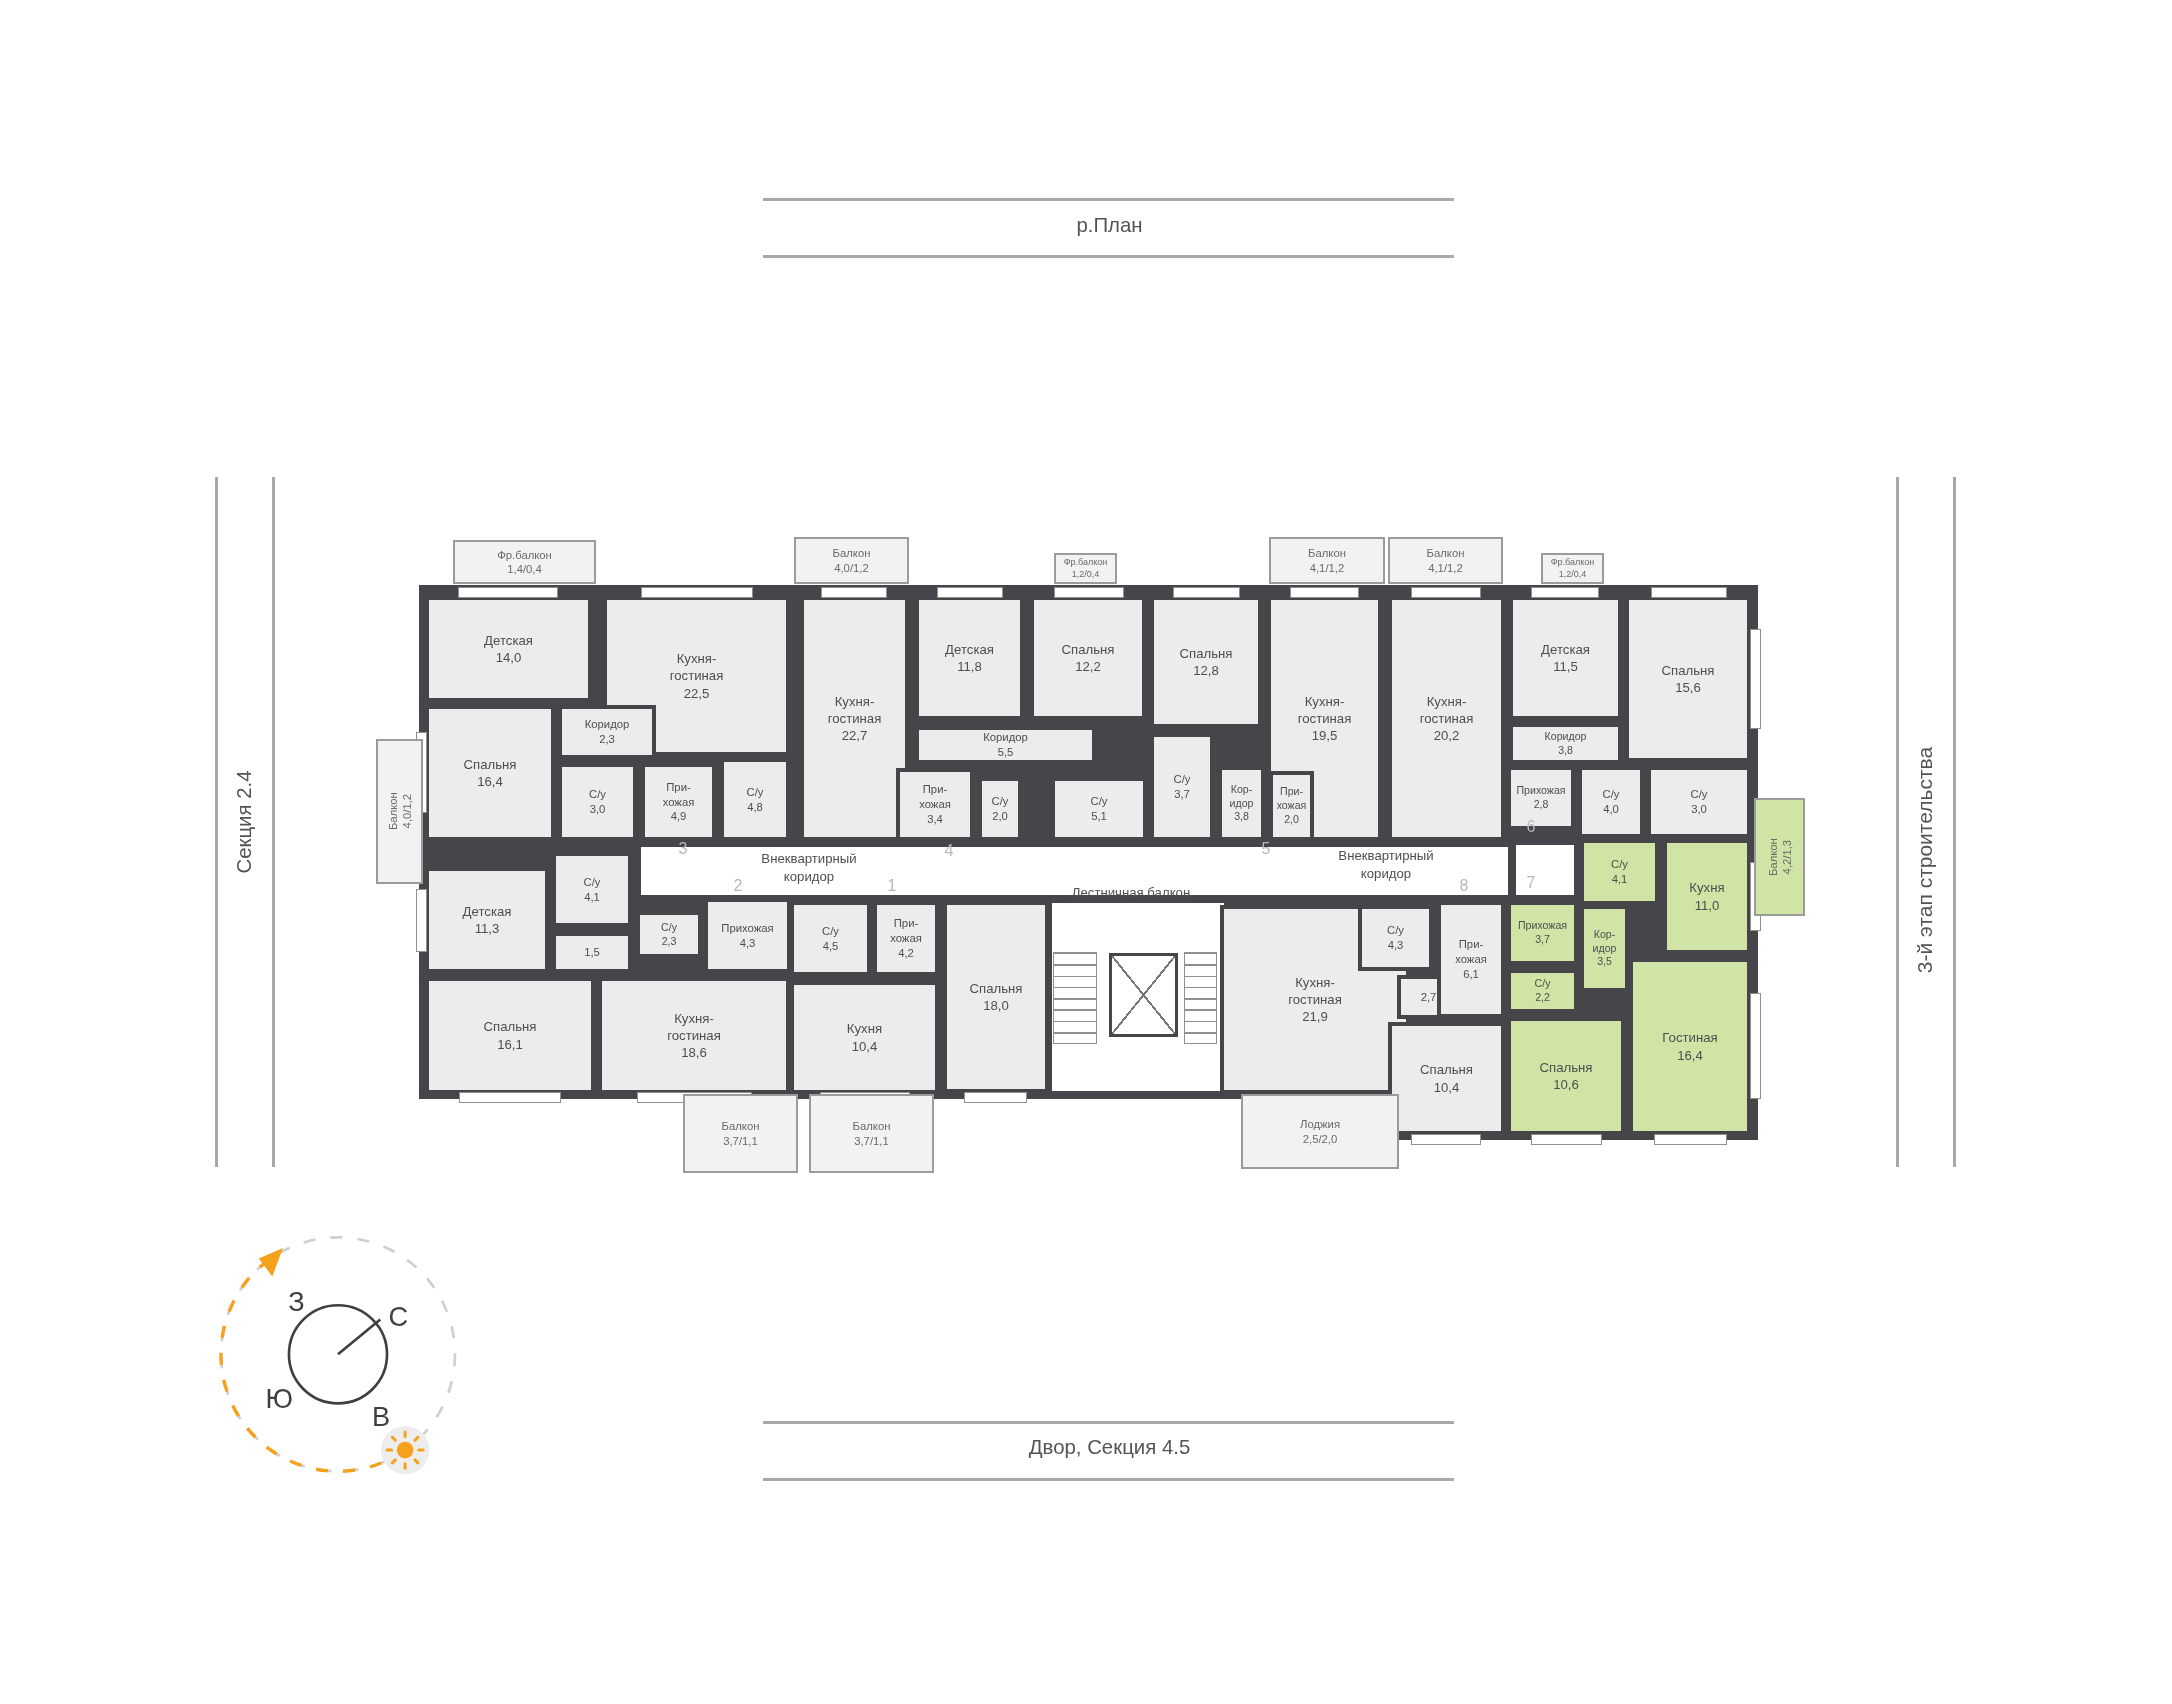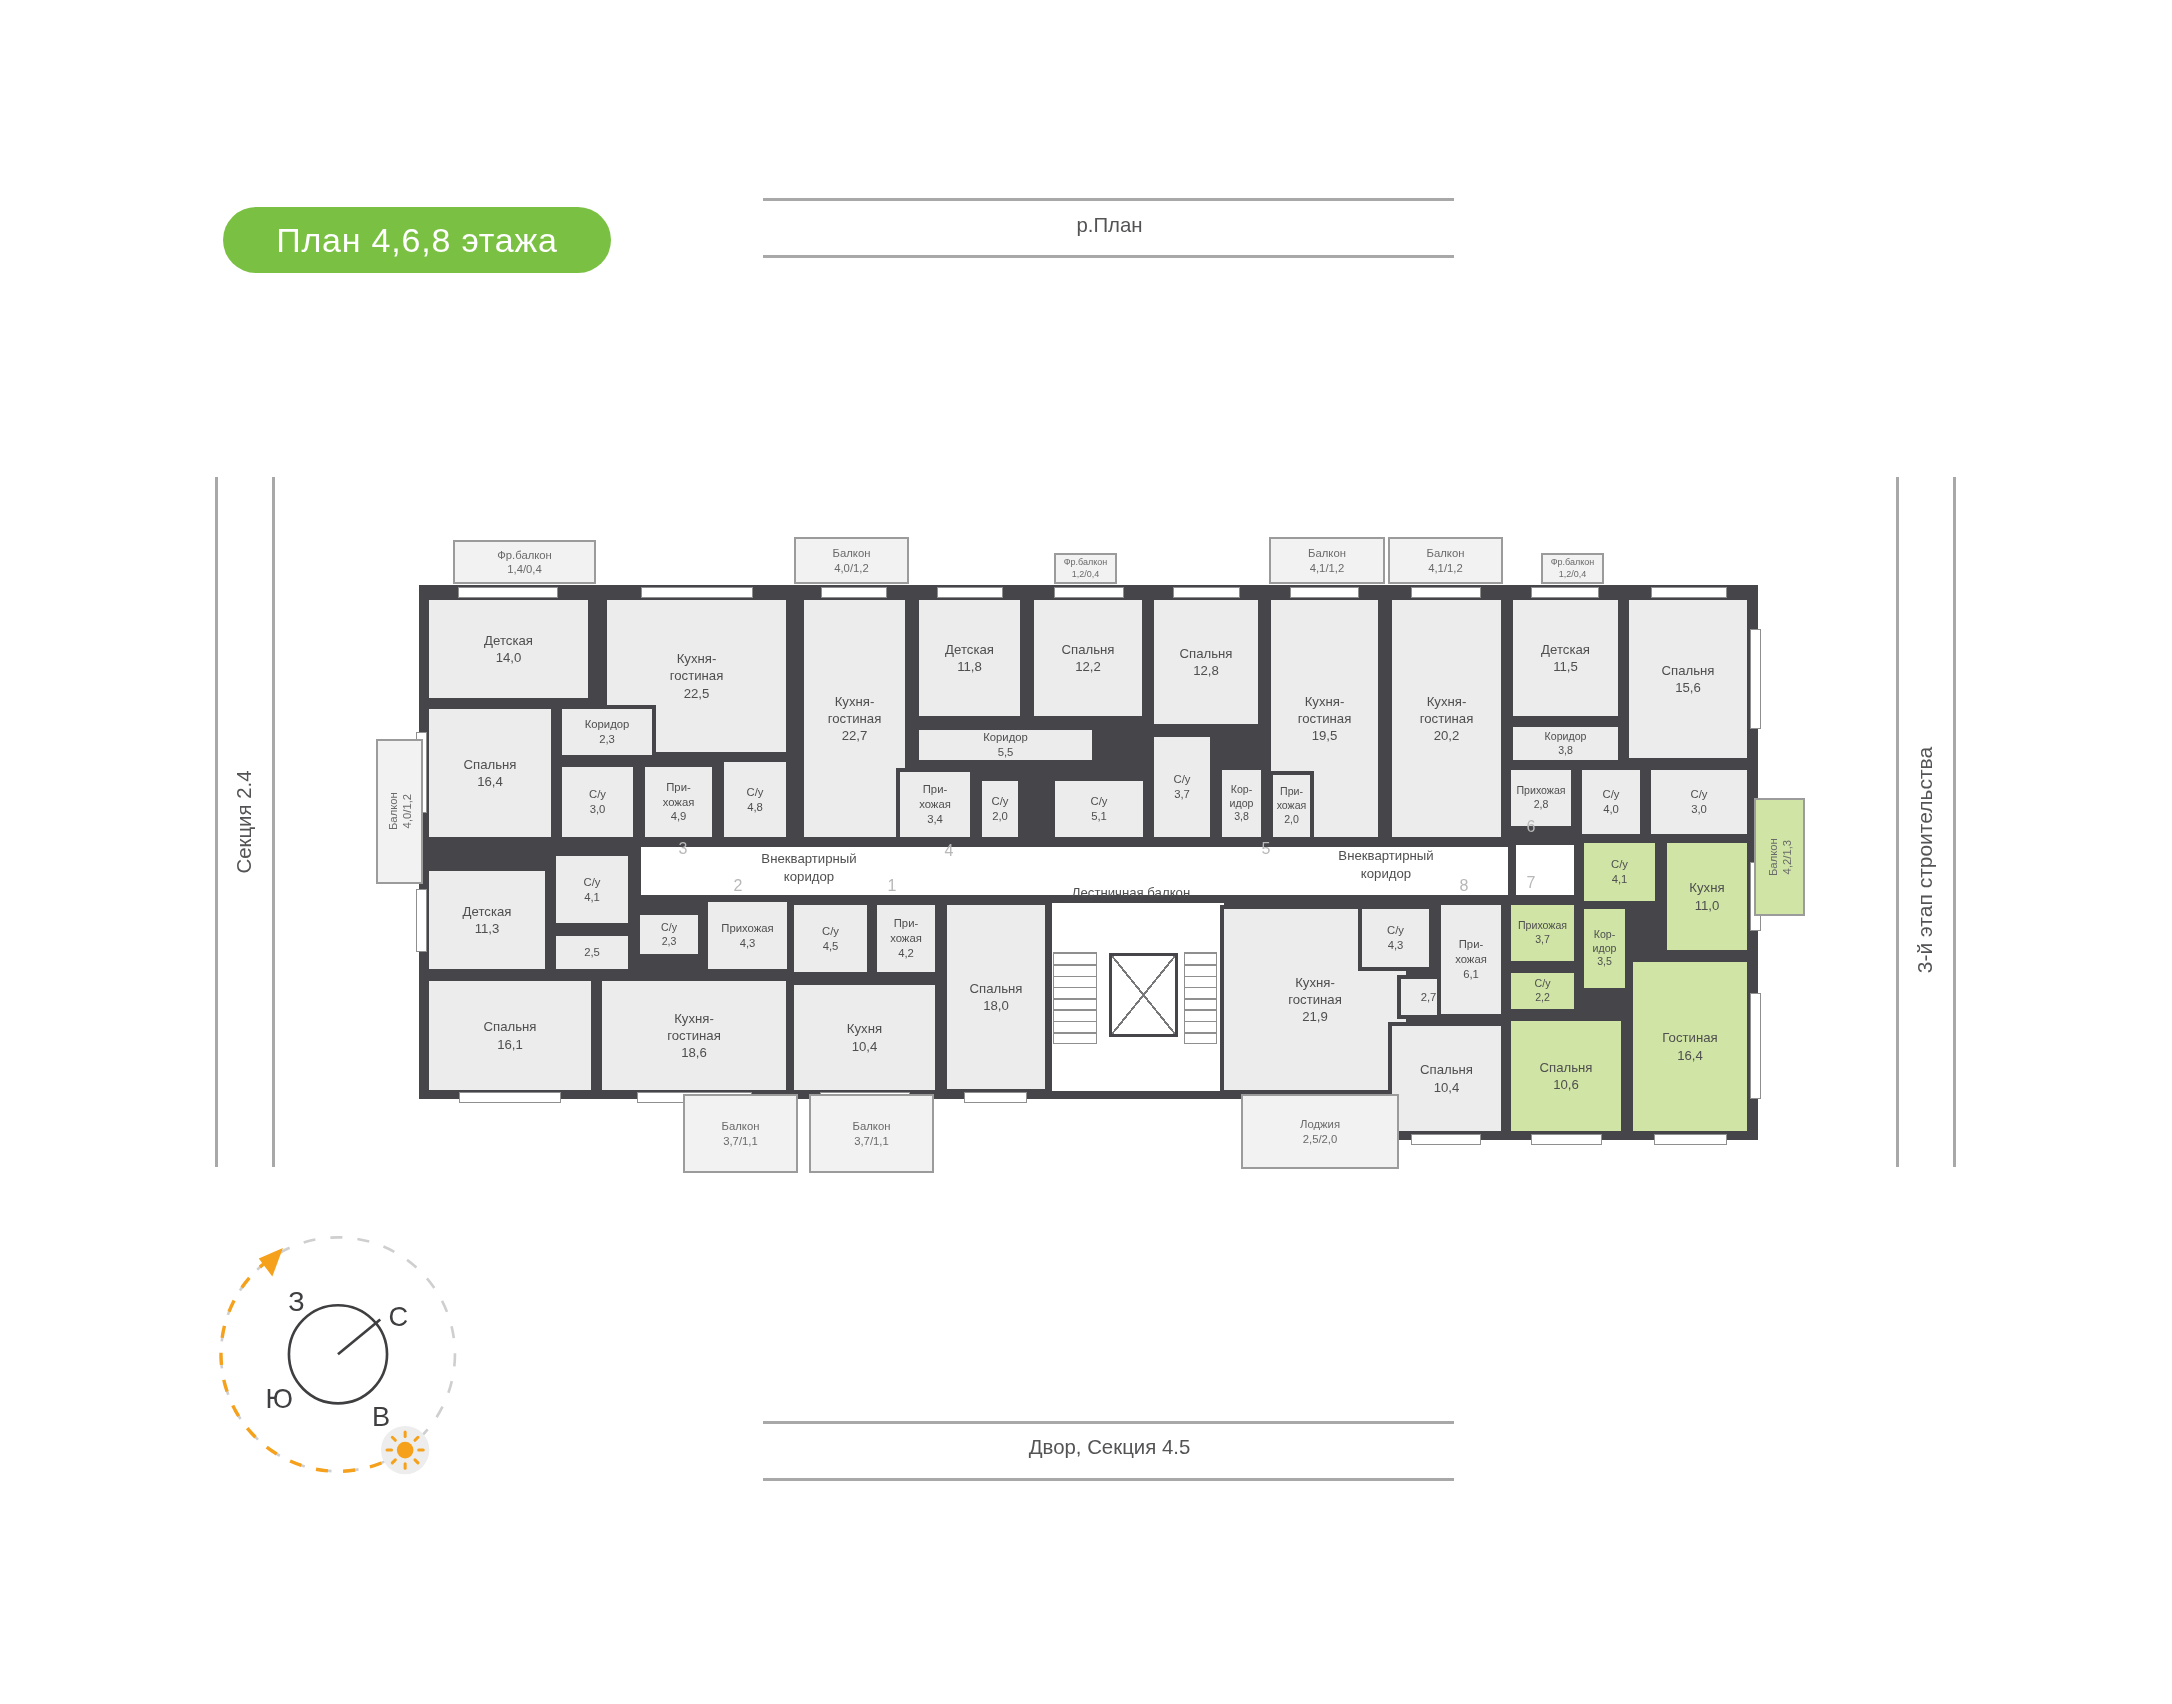--- a/index.html
+++ b/index.html
@@ -33,21 +33,20 @@
             linear-gradient(to top right,transparent 49%,#77777a 49% 51%,transparent 51%),
             linear-gradient(to bottom right,transparent 49%,#77777a 49% 51%,transparent 51%),#fff;}
   .stairs{position:absolute;border:1.5px solid #8f8f8f;box-sizing:border-box;
           background:repeating-linear-gradient(180deg,#8f8f8f 0 1.5px,transparent 1.5px 11.3px);}
 </style>
 </head>
 <body>
 
 <div id="canvas">
 
-  <div id="badge">План 4,6,8 этажа</div>
 
   <div class="gline" style="left:763px;top:198px;width:691px;height:3px;"></div>
   <div class="glabel" style="left:883px;top:214px;width:453px;">р.План</div>
   <div class="gline" style="left:763px;top:255px;width:691px;height:3px;"></div>
 
   <div class="gline" style="left:763px;top:1421px;width:691px;height:3px;"></div>
   <div class="glabel" style="left:883px;top:1436px;width:453px;">Двор, Секция 4.5</div>
   <div class="gline" style="left:763px;top:1478px;width:691px;height:3px;"></div>
 
   <div class="gline" style="left:215px;top:477px;width:3px;height:690px;"></div>
@@ -193,21 +192,21 @@
       <div class="room" style="left: 425px; top: 867px; width: 124px; height: 106px;">
         <div class="rl"><div style="white-space: pre-line;">Детская
 11,3</div></div>
       </div>
       <div class="window" style="left: 416px; top: 889px; width: 10.6px; height: 63px;"></div>
       <div class="room" style="left: 552px; top: 852px; width: 80px; height: 75px;">
         <div class="rl" style="font-size: 11.3px;"><div style="white-space: pre-line;">С/у
 4,1</div></div>
       </div>
       <div class="room" style="left: 552px; top: 932px; width: 80px; height: 41px;">
-        <div class="rl" style="font-size: 11.3px;"><div style="white-space: pre-line;">2,5</div></div>
+        <div class="rl" style="font-size: 11.3px;"><div style="white-space: pre-line;">1,5</div></div>
       </div>
       <div class="room" style="left: 636px; top: 911px; width: 66px; height: 47px;">
         <div class="rl" style="font-size: 10.6px;"><div style="white-space: pre-line;">С/у
 2,3</div></div>
       </div>
       <div class="room" style="left: 704px; top: 898px; width: 87px; height: 75px;">
         <div class="rl" style="font-size: 11.3px;"><div style="white-space: pre-line;">Прихожая
 4,3</div></div>
       </div>
       <div class="room" style="left: 425px; top: 977px; width: 170px; height: 117px;">

